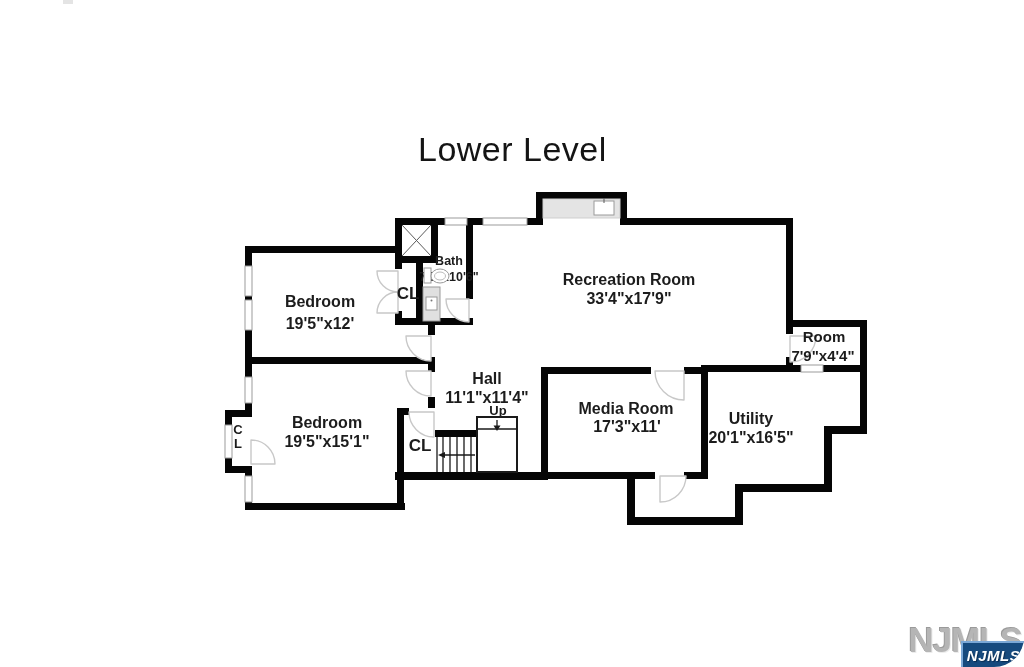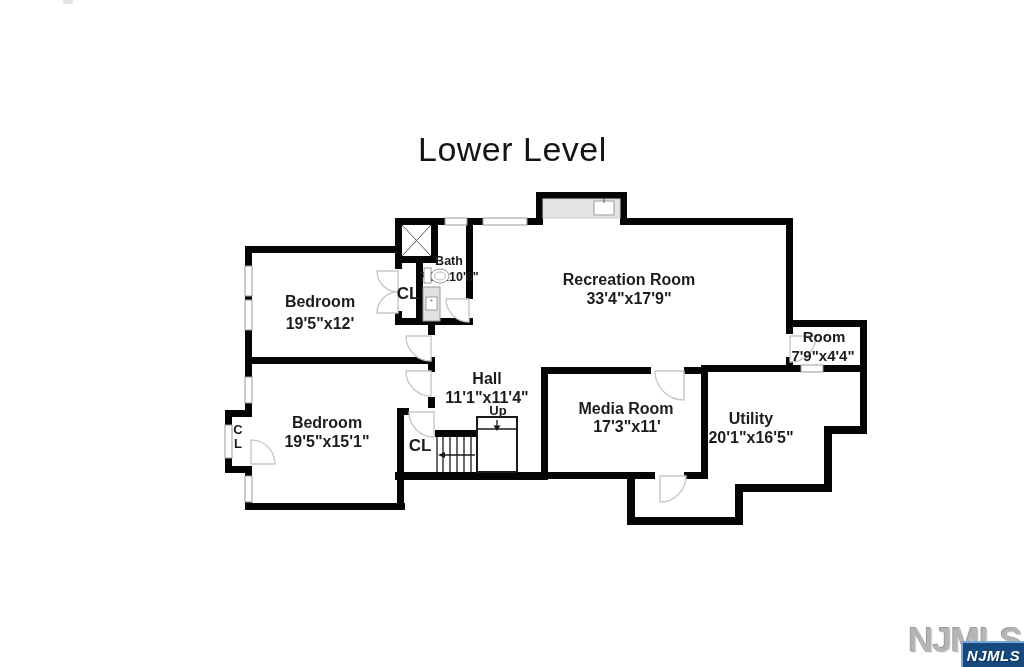--- a/index.html
+++ b/index.html
@@ -1,17 +1,17 @@
 <!DOCTYPE html>
 <html><head>
 <meta charset="utf-8">
 <style>
   html,body{margin:0;padding:0;background:#fff;}
   #stage{position:relative;width:1024px;height:667px;background:#ffffff;overflow:hidden;
-         font-family:"Liberation Sans",sans-serif;}
+         font-family:"Liberation Sans",sans-serif;border-radius:30px;}
   #plan-title{position:absolute;left:418px;top:130px;font-size:34px;font-weight:400;
               color:#141414;letter-spacing:.5px;}
   #top-artifact{position:absolute;left:63px;top:0;width:10px;height:4px;background:#d9d9d9;opacity:.7;}
   
   .wall{fill:#050505;}
   .window{fill:#ffffff;stroke:#9b9b9b;stroke-width:1;}
   .door{fill:#ffffff;stroke:#c8c8c8;stroke-width:1.4;stroke-linejoin:round;}
   .fixline{stroke:#5a5a5a;stroke-width:1;fill:none;}
   .fix{fill:#ffffff;stroke:#9a9a9a;stroke-width:1;}
   .counter{fill:#e4e4e4;stroke:#cfcfcf;stroke-width:1;}

